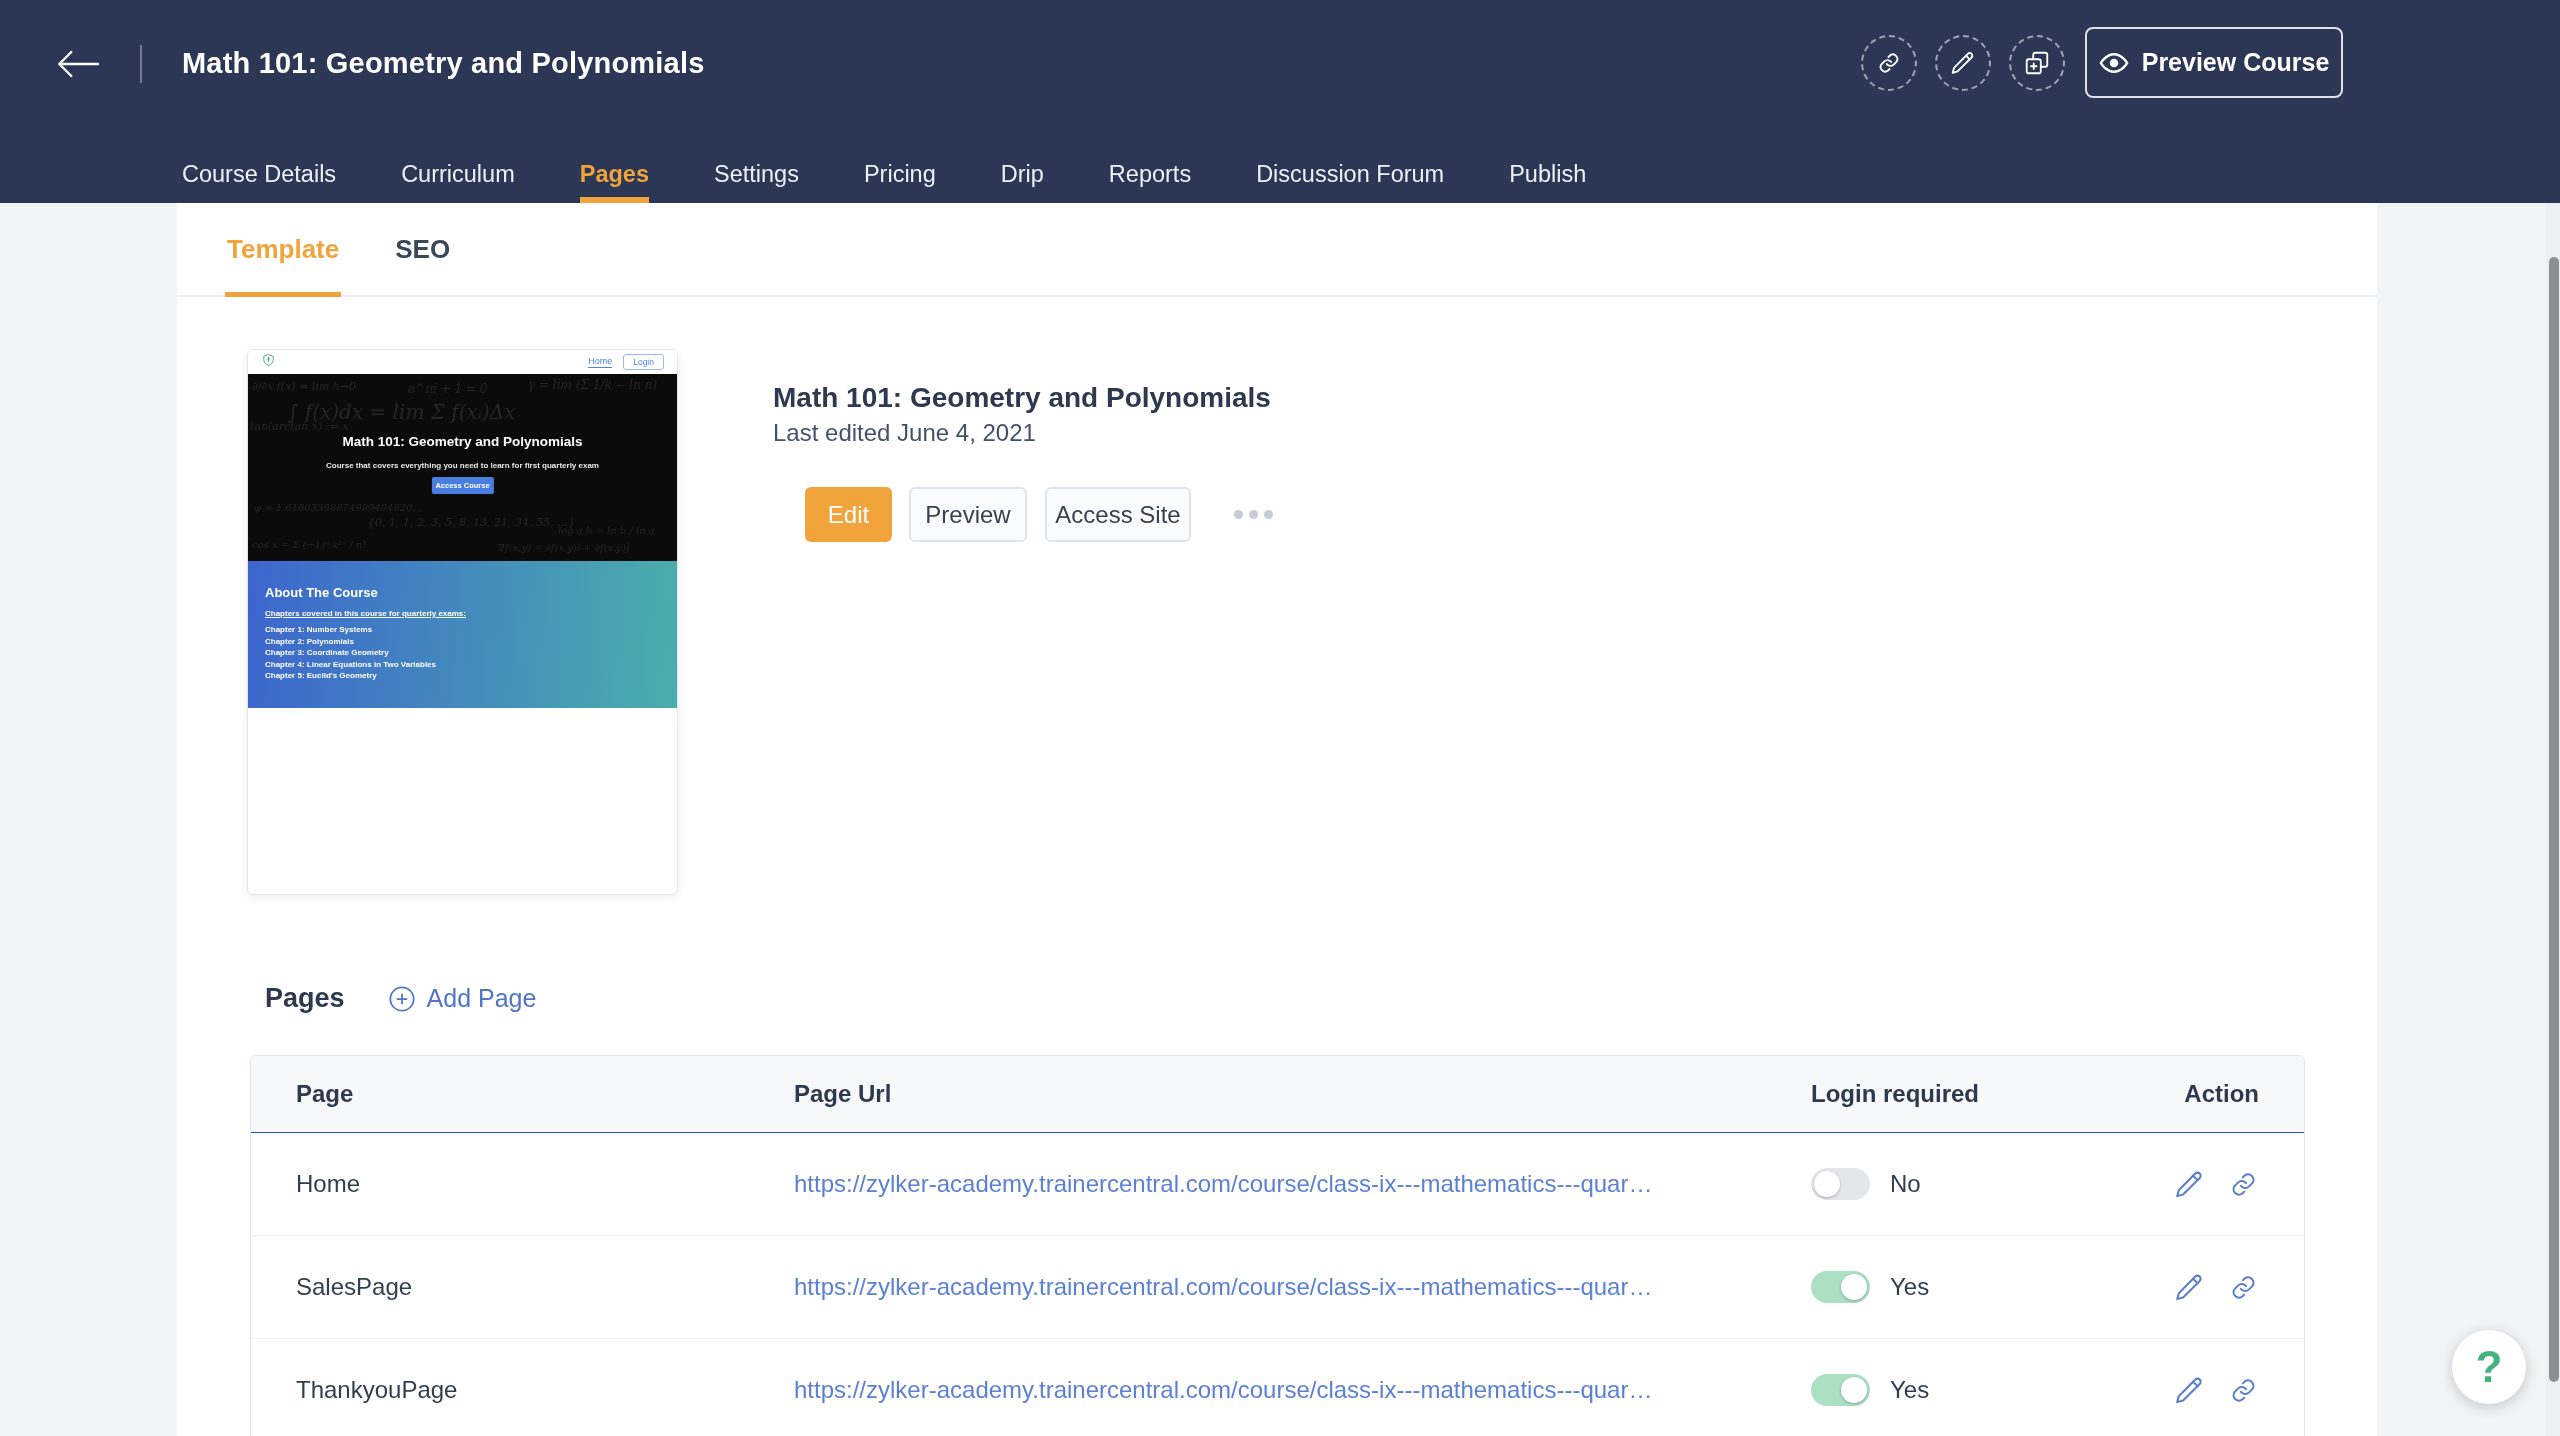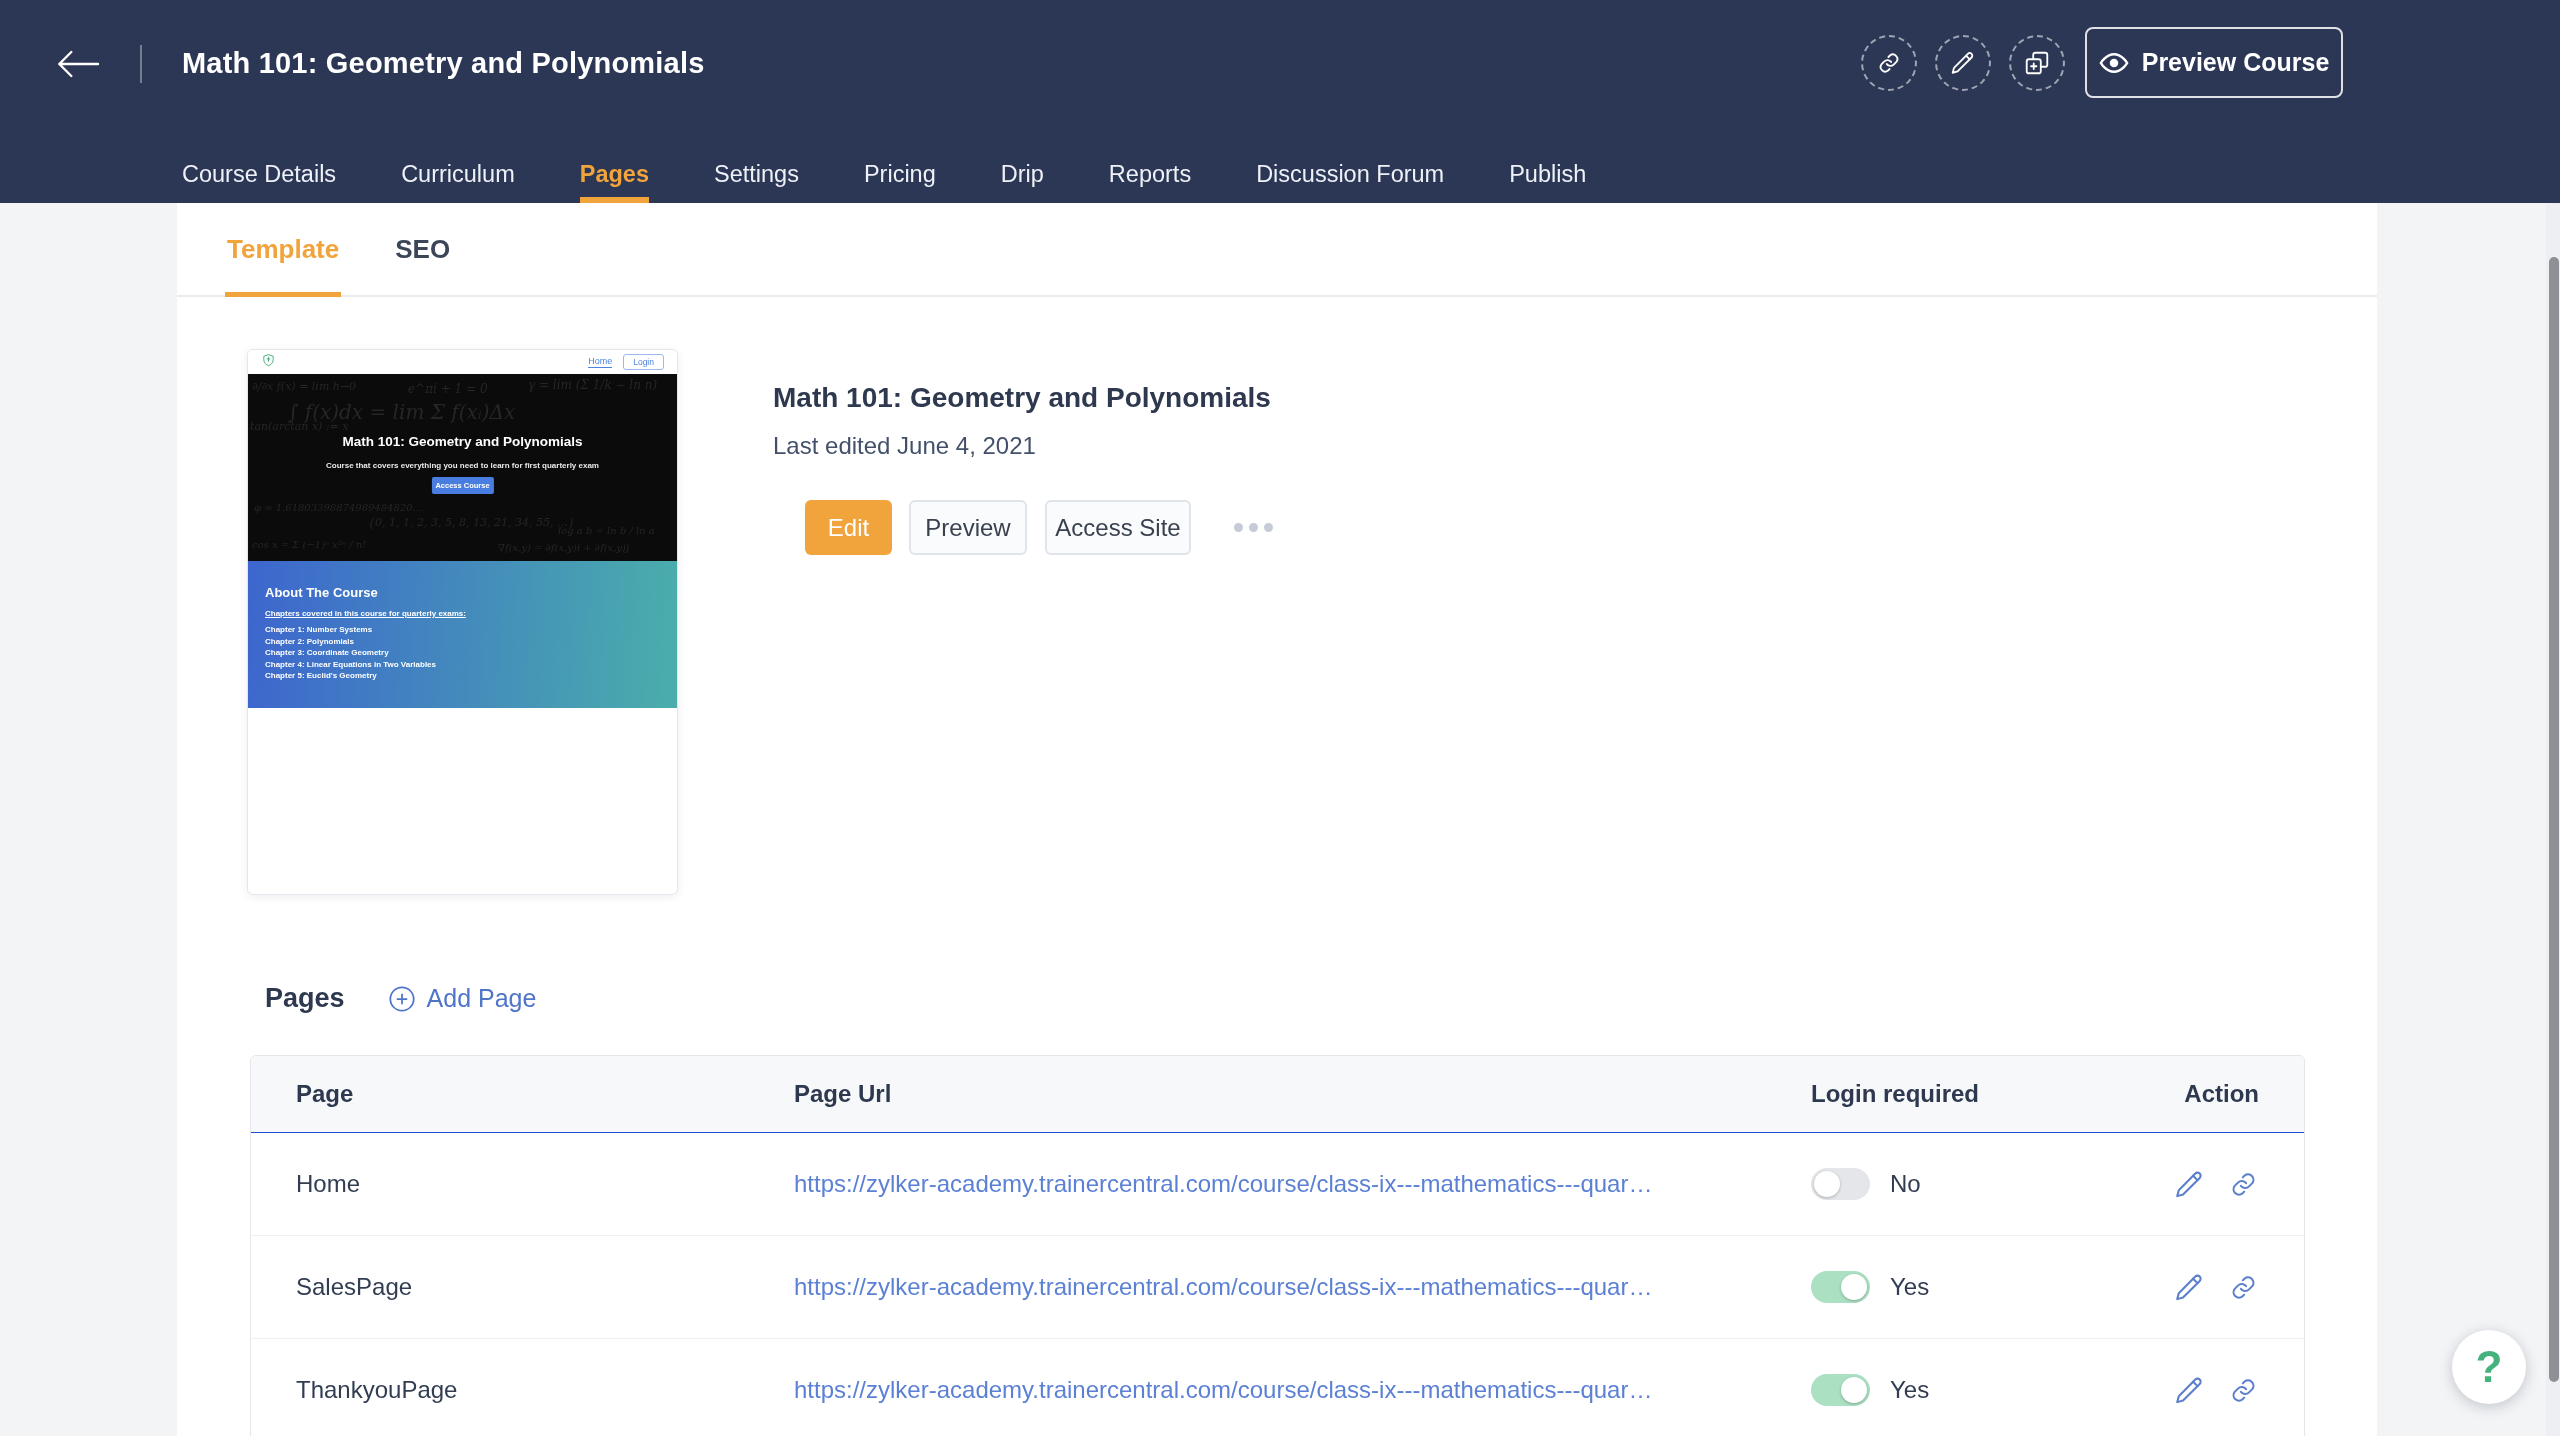--- a/index.html
+++ b/index.html
@@ -54,21 +54,21 @@
   .t-trainer { width:93px; height:90px; background:#eef1f4; border-radius:3px; display:flex; flex-direction:column; align-items:center; padding-top:9px; }
   .t-avatar { width:34px; height:34px; border-radius:50%; background:#ffffff; display:flex; align-items:center; justify-content:center; overflow:hidden; }
   .t-avatar svg { width:26px; height:26px; fill:#c3ccd6; }
   .t-name { font-size:7px; font-weight:700; color:#333a45; margin-top:6px; }
   .t-role { font-size:6px; color:#8a93a0; margin-top:2px; }
   .t-viewprofile { font-size:6px; font-weight:700; color:#4d82e0; margin-top:7px; letter-spacing:0.3px; }
 
   
   .info { position:absolute; left:596px; top:178px; }
   .c-title { font-size:28px; font-weight:700; color:#2e3950; line-height:34px; }
-  .c-edited { font-size:24px; color:#44506a; margin-top:17px; line-height:28px; }
+  .c-edited { font-size:24px; color:#44506a; margin-top:4px; line-height:28px; }
   .btn-row { display:flex; align-items:center; gap:17px; margin-top:40px;padding-left:32px; }
   .btn { height:55px; border-radius:6px; display:flex; align-items:center; justify-content:center; font-size:24px; cursor:pointer; }
   .btn-edit { width:87px; background:#f1a43c; color:#ffffff; font-weight:500; }
   .btn-ghost { background:#fafbfc; border:2px solid #dfe4ea; color:#39414f; }
   .btn-preview { width:118px; }
   .btn-access { width:146px; margin-left:1px; }
   .dots { display:flex; gap:6px; margin-left:22px; cursor:pointer; padding:10px 4px; }
   .dots i { width:9px; height:9px; border-radius:50%; background:#c6cbd7; }
 
   

